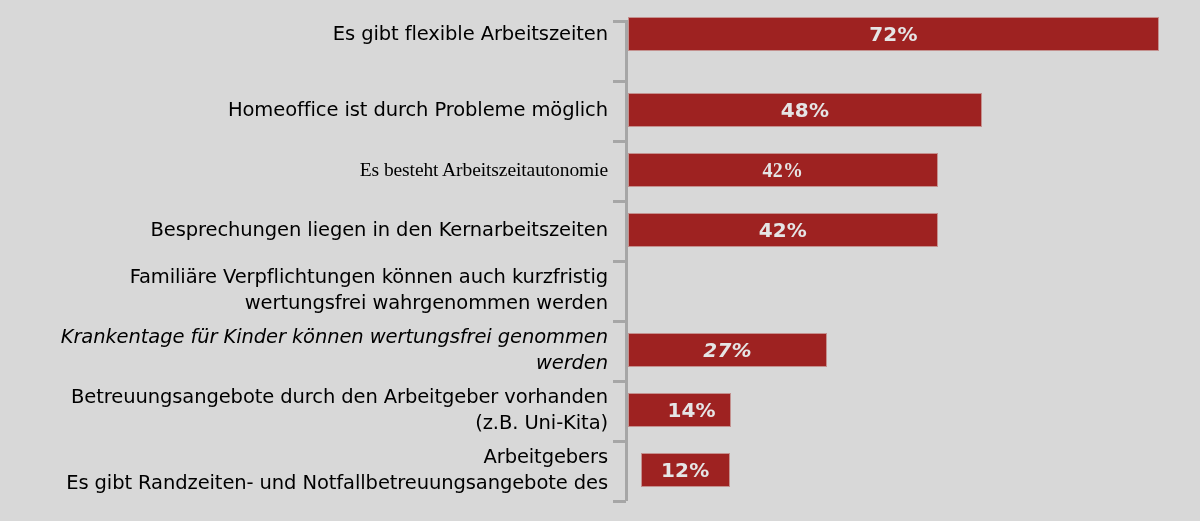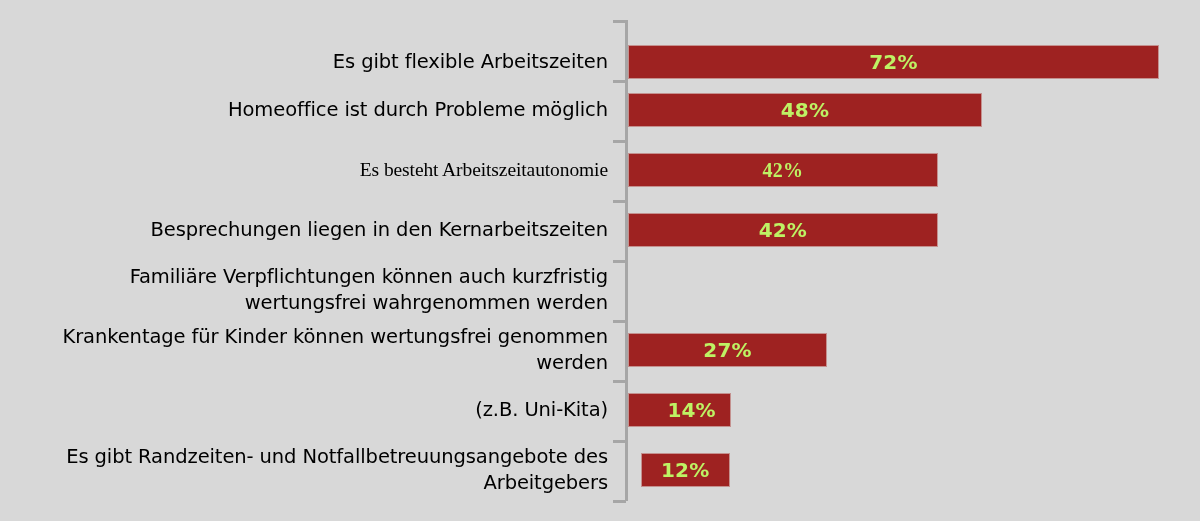--- a/index.html
+++ b/index.html
@@ -75,37 +75,37 @@
     position: relative;
     height: 34px;
     background: #9e2221;
     border: 1px solid #c4918f;
     box-sizing: border-box;
     display: flex;
     align-items: center;
     justify-content: center;
   }
   .bar-value {
-    color: #bef264;
+    color: #e5e5e5;
     font-size: 20px;
     font-weight: bold;
     letter-spacing: 0.2px;
     line-height: 1;
     white-space: nowrap;
   }
 </style>
 </head>
 <body>
 
 <div id="chart">
 
   <div id="axis-line"></div>
 
   <div id="rows-host">
-      <div class="row" style="top: 32px;">
+      <div class="row" style="top: 4px;">
         <div class="cat-label">
           <span class="ln">Es gibt flexible Arbeitszeiten</span>
         </div>
         <div class="bar-wrap" style="width: 531px;">
           <div class="bar" style="width: 100%; background: rgb(158, 34, 33); border-color: rgb(196, 145, 143);">
             <span class="bar-value">72%</span>
           </div>
         </div>
       </div>
       <div class="row" style="top: 80px;">
@@ -137,45 +137,46 @@
             <span class="bar-value">42%</span>
           </div>
         </div>
       </div>
       <div class="row" style="top: 260px;">
         <div class="cat-label">
           <span class="ln">Familiäre Verpflichtungen können auch kurzfristig</span>
           <span class="ln">wertungsfrei wahrgenommen werden</span>
         </div>
       </div>
-      <div class="row" style="top: 320px;">
+      <div class="row" style="top: 320px; font-style: italic;">
         <div class="cat-label">
           <span class="ln">Krankentage für Kinder können wertungsfrei genommen</span>
           <span class="ln">werden</span>
         </div>
         <div class="bar-wrap" style="width: 199.125px;">
           <div class="bar" style="width: 100%; background: rgb(158, 34, 33); border-color: rgb(196, 145, 143);">
             <span class="bar-value">27%</span>
           </div>
         </div>
       </div>
       <div class="row" style="top: 380px;">
         <div class="cat-label">
+          <span class="ln">Betreuungsangebote durch den Arbeitgeber vorhanden</span>
           <span class="ln">(z.B. Uni-Kita)</span>
         </div>
         <div class="bar-wrap" style="width: 103.25px;">
           <div class="bar" style="width: 100%; background: rgb(158, 34, 33); border-color: rgb(196, 145, 143); padding-left: 24px;">
             <span class="bar-value">14%</span>
           </div>
         </div>
       </div>
       <div class="row" style="top: 440px;">
         <div class="cat-label">
+          <span class="ln">Arbeitgebers</span>
           <span class="ln">Es gibt Randzeiten- und Notfallbetreuungsangebote des</span>
-          <span class="ln">Arbeitgebers</span>
         </div>
         <div class="bar-wrap" style="width: 88.5px; padding-left: 13px;">
           <div class="bar" style="width: 100%; background: rgb(158, 34, 33); border-color: rgb(196, 145, 143);">
             <span class="bar-value">12%</span>
           </div>
         </div>
       </div>
     </div>
   <div id="ticks-host">
       <div class="tick" style="top: 20px; background: rgb(166, 166, 166);"></div>

